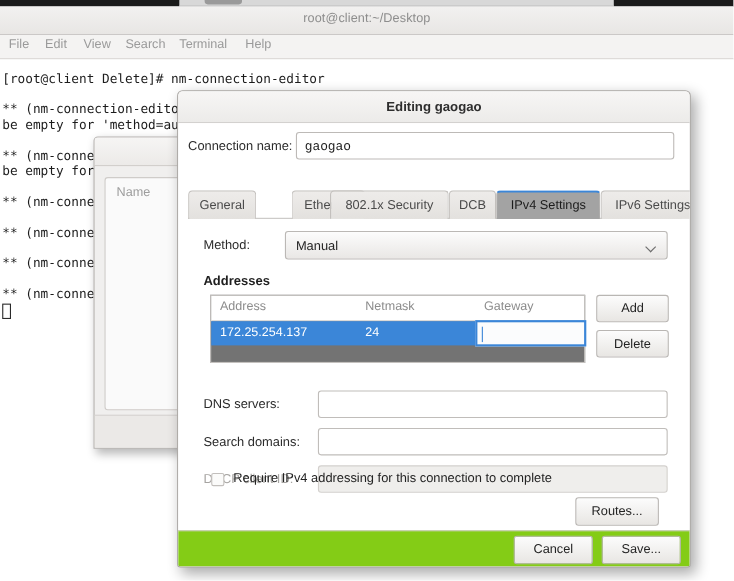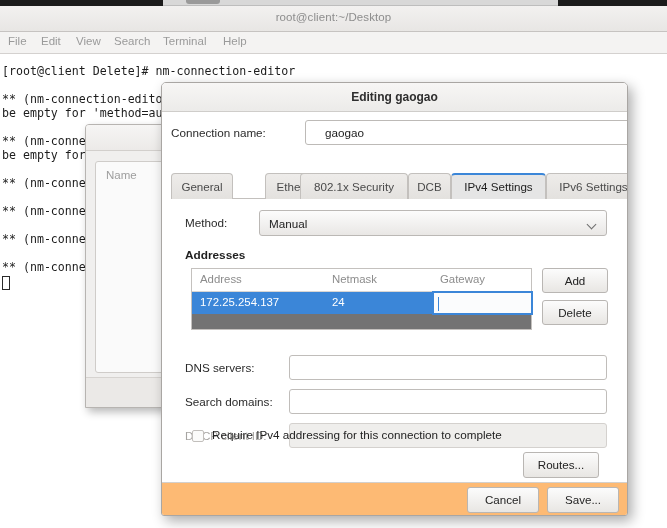--- a/index.html
+++ b/index.html
@@ -174,26 +174,25 @@
     position: absolute; left: 9px; top: 8px;
     font-size: 11.7px; color: #2b2b2b;
   }
   .inp-conn {
     position: absolute; left: 107px; top: 2px;
     width: 344px; height: 25px;
     background: #ffffff;
     border: 1px solid #bdbab7;
     border-radius: 3px;
     box-sizing: border-box;
-    font-family: Liberation Sans, sans-serif;
+    font-family: Liberation Mono, monospace;
     font-size: 11.7px;
     color: #1d1d1d;
-    padding: 0 19px;
+    padding: 0 7px;
     outline: none;
-    margin-left: 36px;
   }
 
   
   .tabstrip {
     position: absolute; left: 9px; top: 61px;
     width: 449px; height: 26px;
     border-bottom: 1px solid #c3c0bd;
     box-sizing: border-box;
     padding-left: 32px;
   }
@@ -205,21 +204,21 @@
     border-bottom: none;
     border-radius: 4px 4px 0 0;
     box-sizing: border-box;
     font-size: 11.6px;
     color: #4a4a4a;
     line-height: 25px;
     text-align: center;
     white-space: nowrap;
   }
   .tab.active {
-    background: #e5e5e5;
+    background: #a3a3a3;
     color: #1b1b1b;
     border-top: 2px solid #3b86d8;
     border-left: 1px solid #c3c0bd;
     border-right: 1px solid #c3c0bd;
     line-height: 24px;
     z-index: 4;
   }
 
   
   .tabpage {
@@ -364,21 +363,21 @@
     position: absolute; left: 20px; top: 0px;
     font-size: 11.7px; color: #232323;
     white-space: nowrap;
   }
   .btn-routes { left: 352px; top: 253px; width: 76px; height: 26px; line-height: 24px; }
 
   
   .dlg-actions {
     position: absolute; left: 0; bottom: 0;
     width: 100%; height: 33px;
-    background: #fdba74;
+    background: #84cc16;
     border-top: 1px solid #d3d0cd;
     box-sizing: border-box;
   }
   .btn-cancel { left: 305px; top: 4px; width: 72px; height: 26px; line-height: 24px; }
   .btn-save   { left: 385px; top: 4px; width: 72px; height: 26px; line-height: 24px; }
 </style>
 </head>
 <body>
 
 <div id="root">

